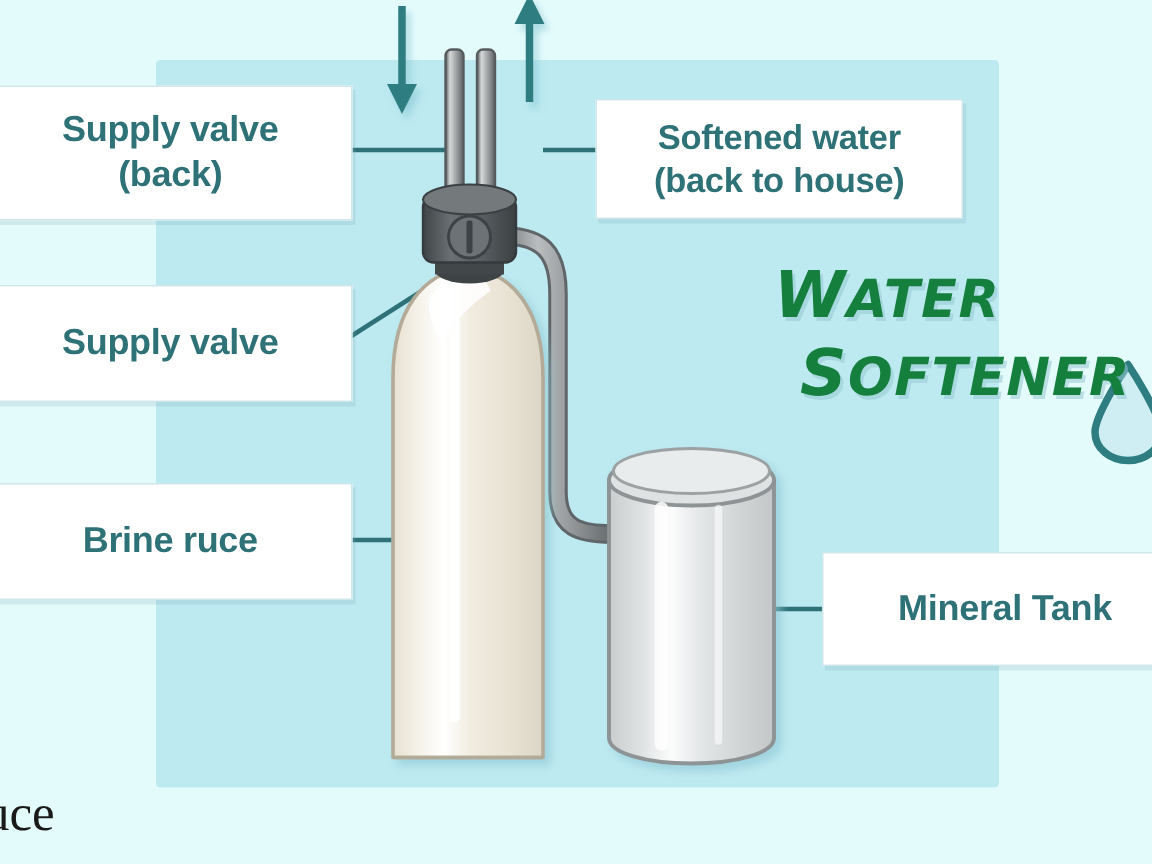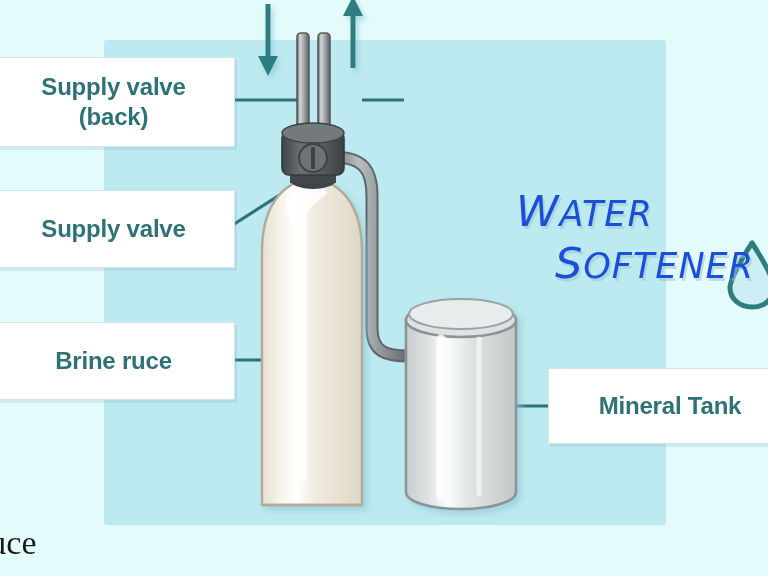--- a/index.html
+++ b/index.html
@@ -57,25 +57,25 @@
   #callout-supply  { left: -8px;  top: 57px;  width: 243px; height: 90px;  font-size: 24px; }
   #callout-soft    { left: 397px; top: 66px;  width: 245px; height: 80px;  font-size: 23px; }
   #callout-valve   { left: -8px;  top: 190px; width: 243px; height: 78px;  font-size: 24px; }
   #callout-brine   { left: -8px;  top: 322px; width: 243px; height: 78px;  font-size: 24px; }
   #callout-mineral { left: 548px; top: 368px; width: 244px; height: 76px;  font-size: 24px; }
 
   
   .title-block {
     position: absolute;
     left: 494px;
-    top: 186px;
+    top: 172px;
     width: 260px;
-    color: #1d4ed8;
+    color: #15803d;
     font-family: "DejaVu Sans", sans-serif;
-    font-weight: normal;
+    font-weight: bold;
     font-style: italic;
     text-shadow: 2px 3px 0 rgba(150,200,210,0.55);
     letter-spacing: 1px;
     pointer-events: none;
   }
   .title-line1 {
     font-size: 35px;
     text-align: left;
     padding-left: 22px;
   }
@@ -214,20 +214,26 @@
     </g>
   </svg>
 
   <div class="callout" id="callout-supply">
     <div>
       <span>Supply valve</span>
       <span>(back)</span>
     </div>
   </div>
 
+  <div class="callout" id="callout-soft">
+    <div>
+      <span>Softened water</span>
+      <span>(back to house)</span>
+    </div>
+  </div>
 
   <div class="callout" id="callout-valve">
     <span>Supply valve</span>
   </div>
 
   <div class="callout" id="callout-brine">
     <span>Brine ruce</span>
   </div>
 
   <div class="callout" id="callout-mineral">

